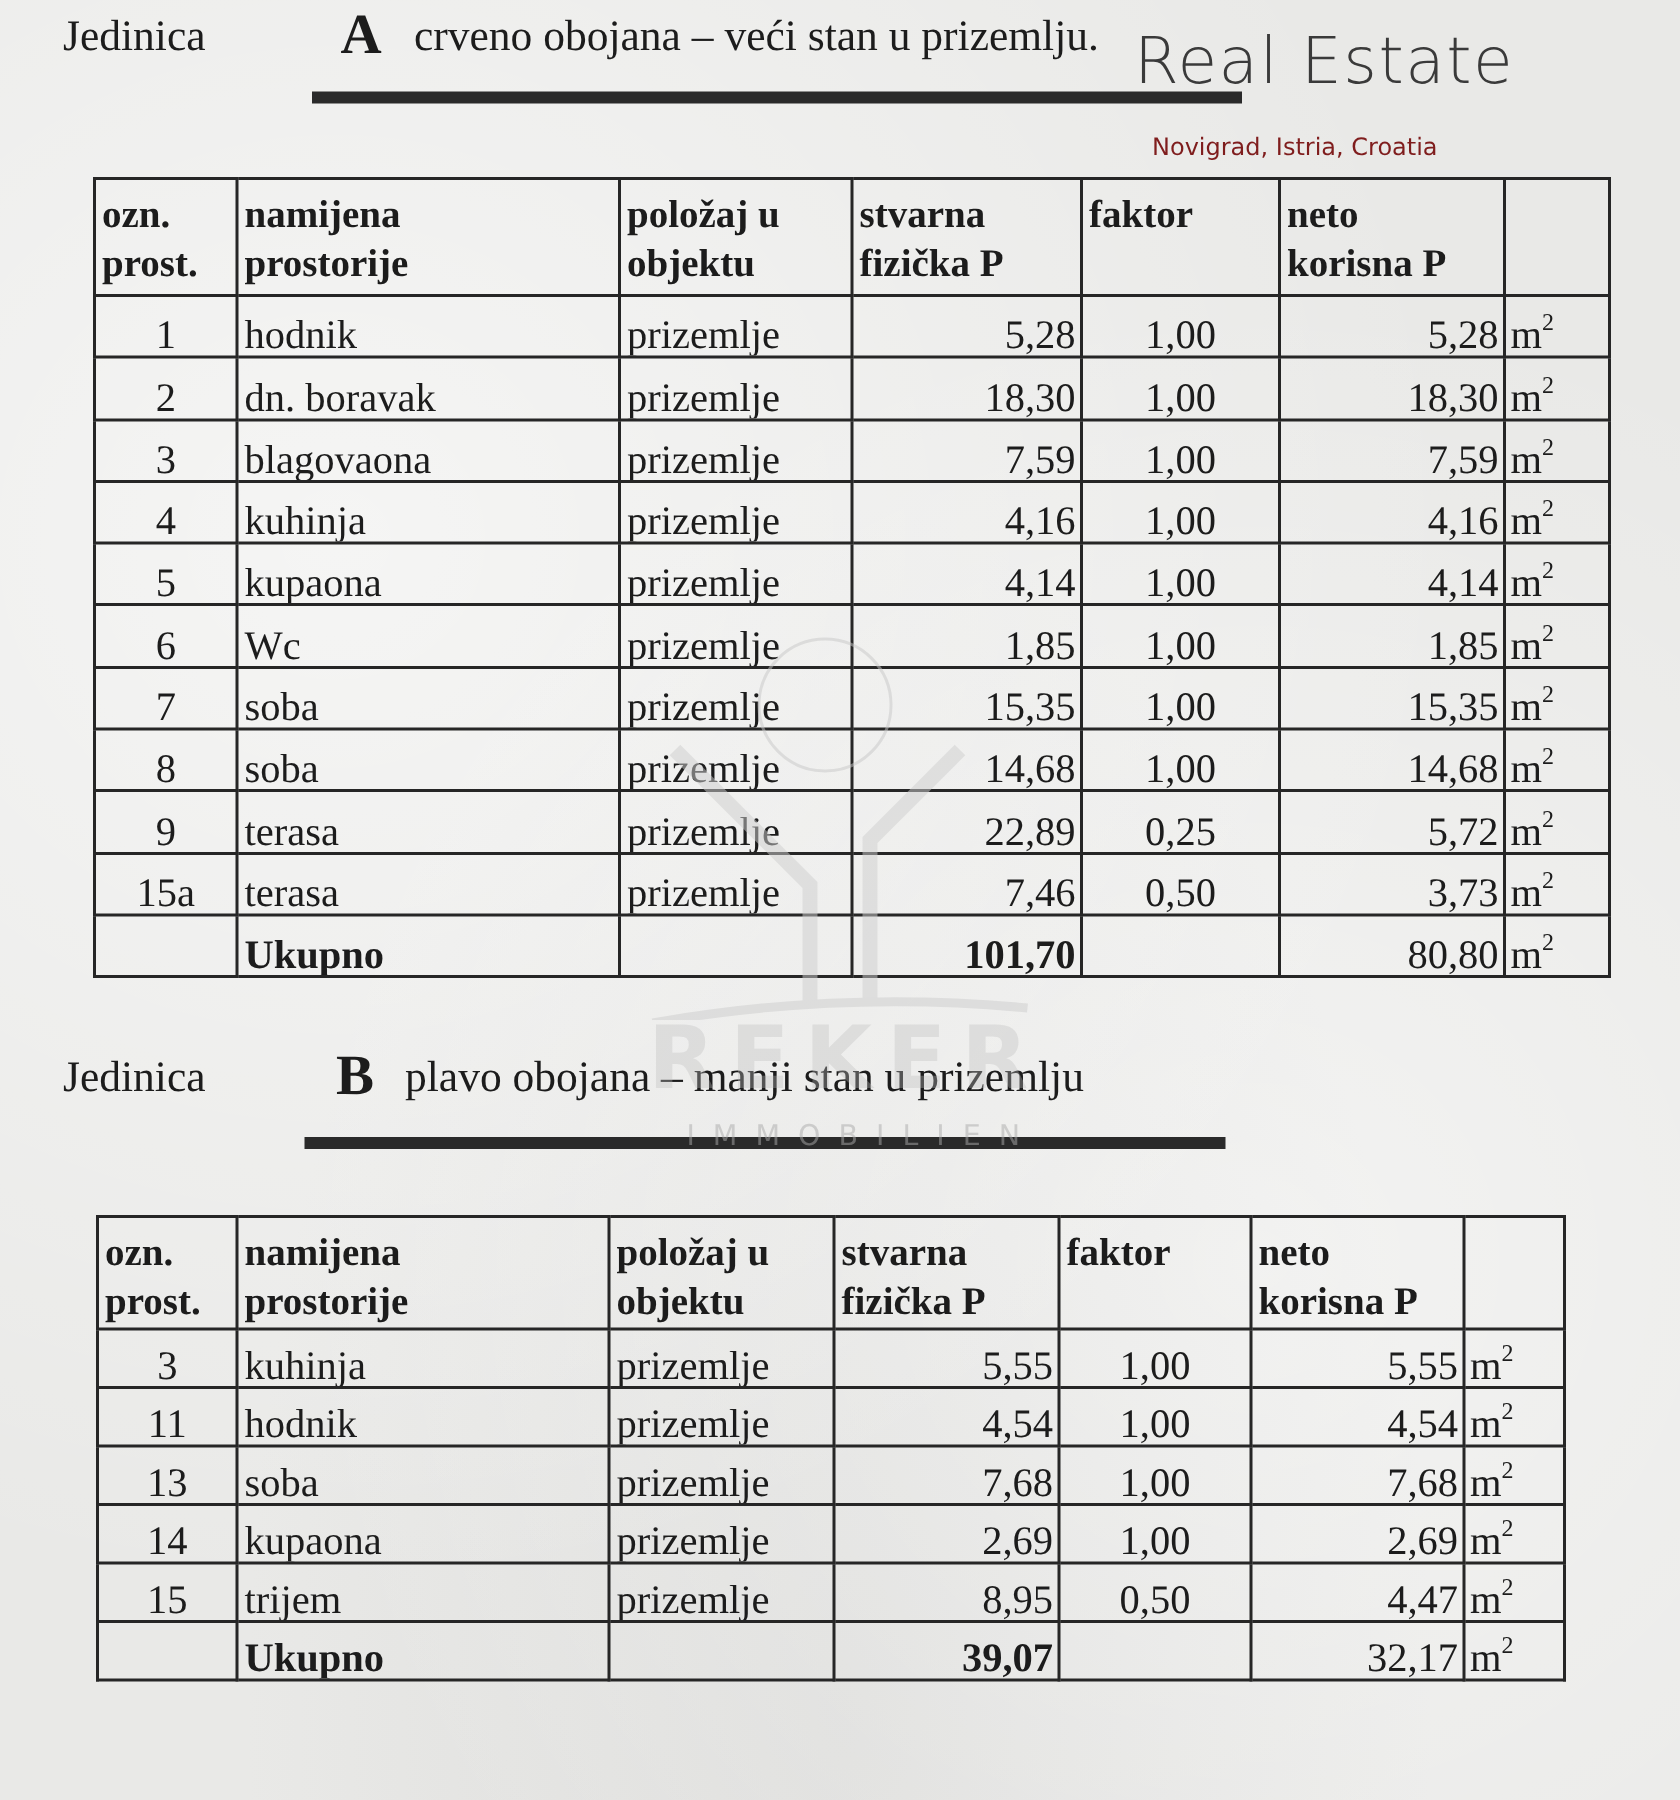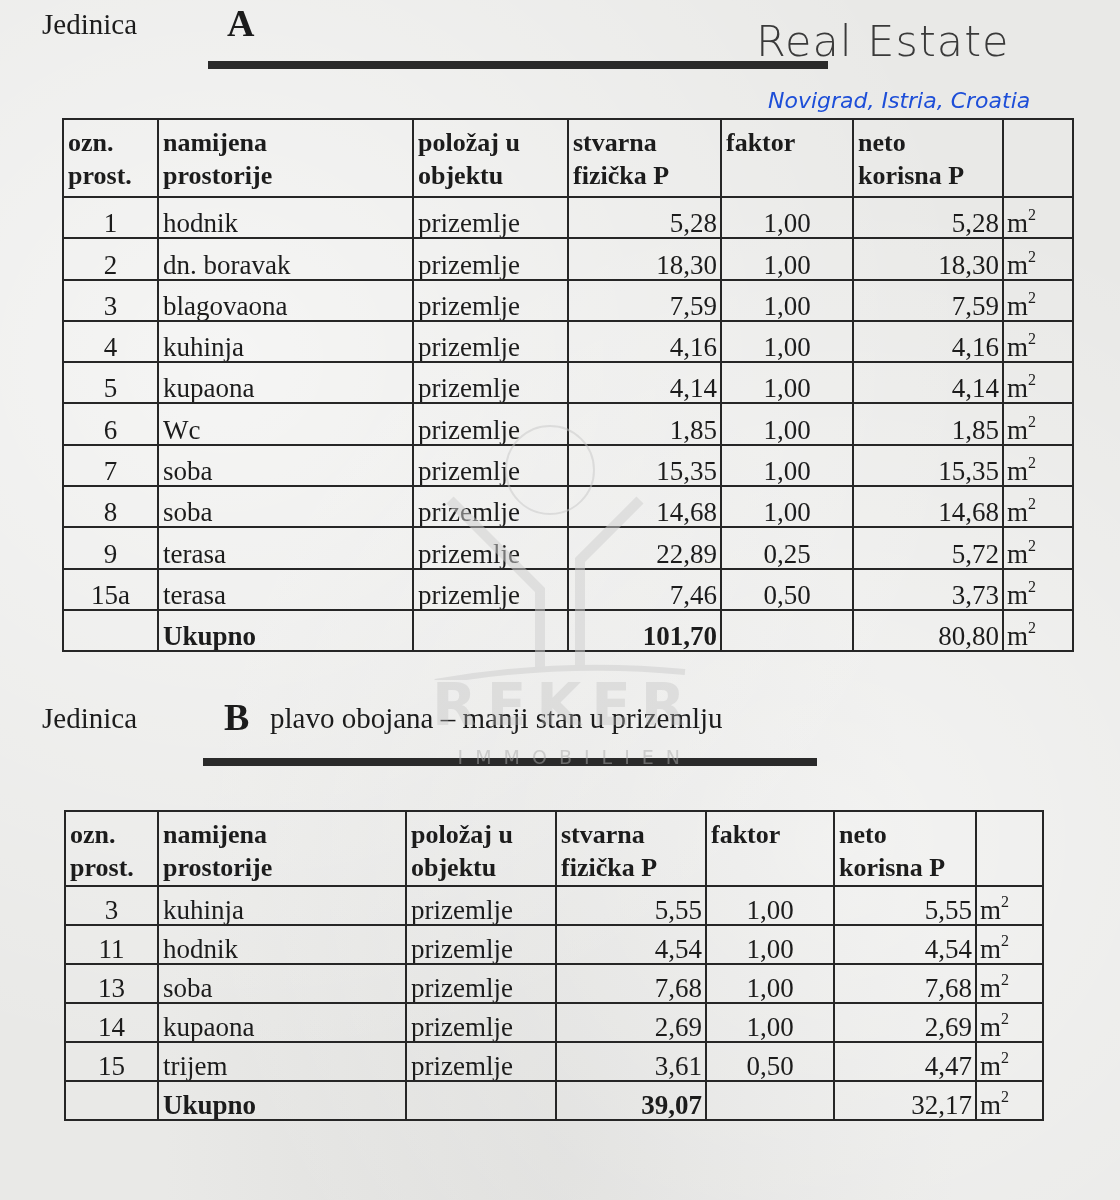--- a/index.html
+++ b/index.html
@@ -19,22 +19,22 @@
     .heading .desc { position: absolute; top: 0; }
     .rule { position: absolute; height: 8px; background: #2a2a2a; }
 
     .brand-title {
       position: absolute; left: 756px; top: 20px;
       font-family: "DejaVu Sans", sans-serif; font-weight: 200; font-size: 43px;
       color: #3a3a3a; letter-spacing: 1px; line-height: 1; z-index: 3;
     }
     .brand-sub {
       position: absolute; left: 768px; top: 90px;
-      font-family: "DejaVu Sans", sans-serif; font-size: 22px; color: #1d4ed8;
-      line-height: 1; z-index: 3; font-style: italic;
+      font-family: "DejaVu Sans", sans-serif; font-size: 16px; color: #7f1d1d;
+      line-height: 1; z-index: 3;
     }
 
     table.area {
       position: absolute; border-collapse: collapse; table-layout: fixed;
       font-size: 27px; z-index: 1;
     }
     table.area td, table.area th {
       border: 2px solid #262626; padding: 0 4px; line-height: 1;
       white-space: nowrap; overflow: hidden; vertical-align: bottom;
     }
@@ -66,20 +66,21 @@
   </style>
 </head>
 <body>
 
 <div class="brand-title">Real Estate</div>
 <div class="brand-sub">Novigrad, Istria, Croatia</div>
 
 <div class="heading" style="left:42px; top:10px; width:800px; height:40px;">
   <span class="jed">Jedinica</span>
   <span class="letter" style="left:185px;">A</span>
+  <span class="desc" style="left:234px;">crveno  obojana – veći stan u prizemlju.</span>
 </div>
 <div class="rule" style="left:208px; top:61px; width:620px;"></div>
 
 <table class="area" id="tableA">
   <colgroup>
     <col style="width:95px">
       <col style="width:255px">
       <col style="width:155px">
     <col style="width:153px">
       <col style="width:132px">
@@ -273,21 +274,21 @@
         <td class="loc">prizemlje</td>
         <td class="num">2,69</td>
         <td class="center">1,00</td>
         <td class="num">2,69</td>
         <td class="unit"><span>m</span><sup>2</sup></td>
       </tr>
       <tr class="row">
         <td class="center">15</td>
         <td>trijem</td>
         <td class="loc">prizemlje</td>
-        <td class="num">3,61</td>
+        <td class="num">8,95</td>
         <td class="center">0,50</td>
         <td class="num">4,47</td>
         <td class="unit"><span>m</span><sup>2</sup></td>
       </tr>
     </tbody>
   <tbody>
       <tr class="row">
     <td></td>
     <td class="bold">Ukupno</td>
     <td></td>

